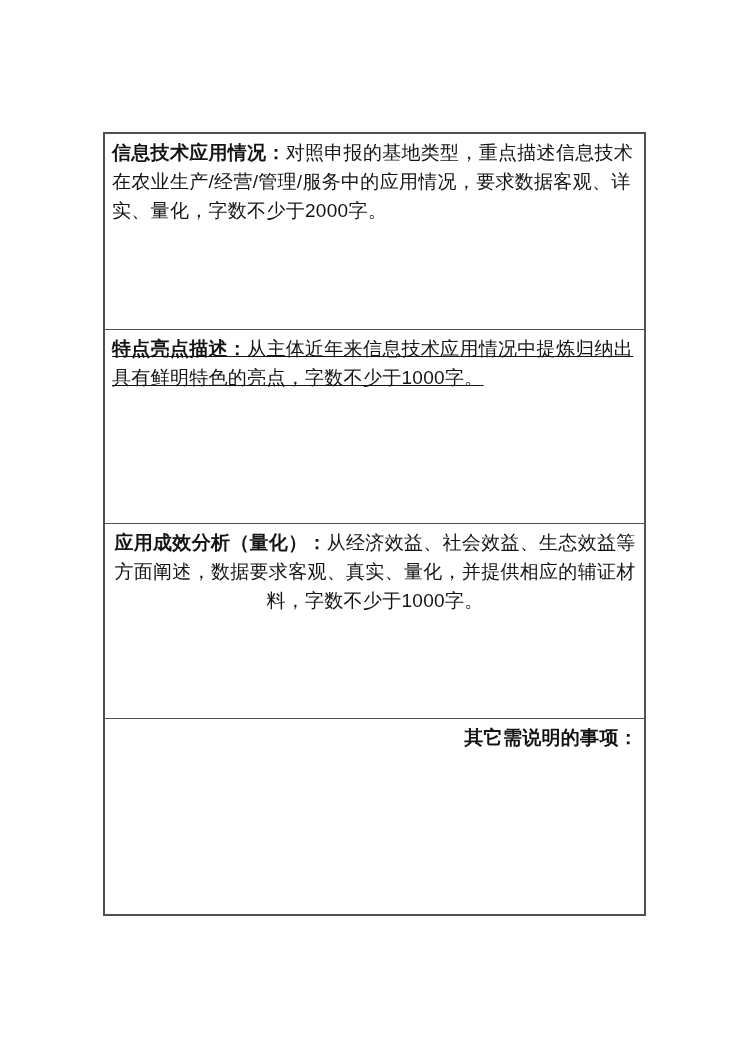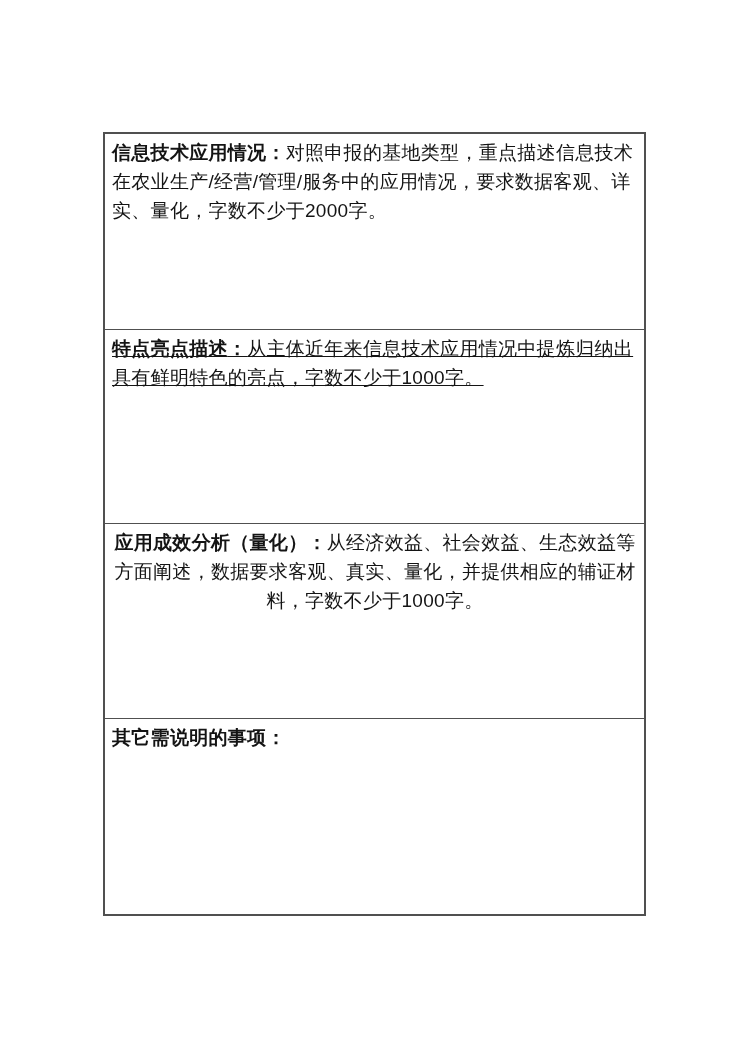--- a/index.html
+++ b/index.html
@@ -34,21 +34,21 @@
     vertical-align: top;
     padding: 4px 6px 0 7px;
     font-size: 19px;
     line-height: 29px;
     color: #141414;
     letter-spacing: 0.3px;
   }
   .row-1 { height: 191px; }
   .row-2 { height: 189px; text-decoration: underline; }
   .row-3 { height: 190px; text-align: center; }
-  .row-4 { height: 191px; }
+  .row-4 { height: 191px; text-align: right; }
   .row-label {
     font-weight: bold;
   }
   .row-sep {
     font-weight: bold;
   }
   .row-body {
     font-weight: normal;
   }
 </style>

